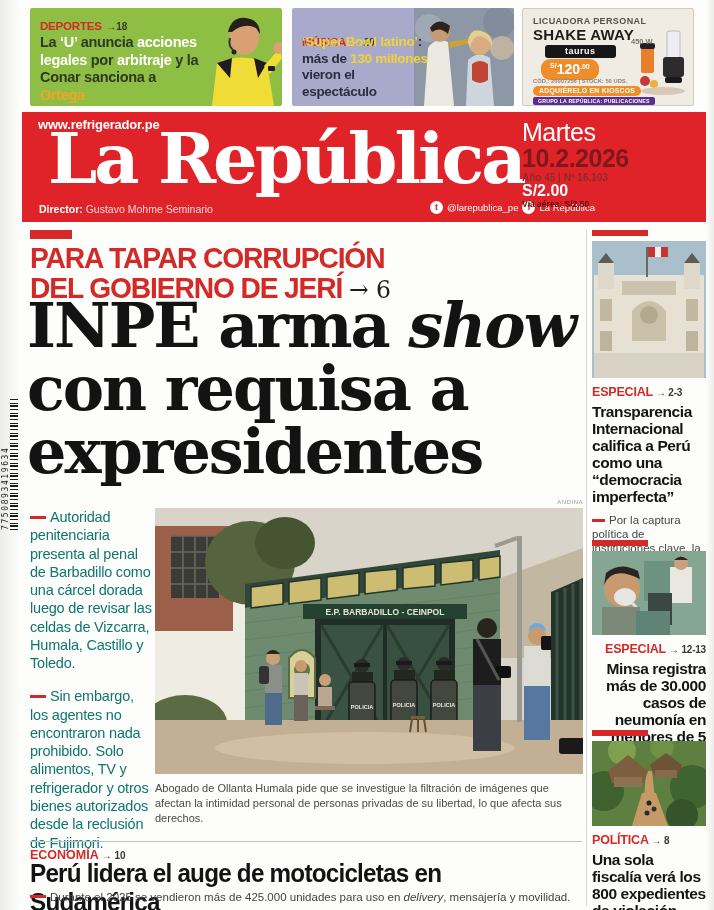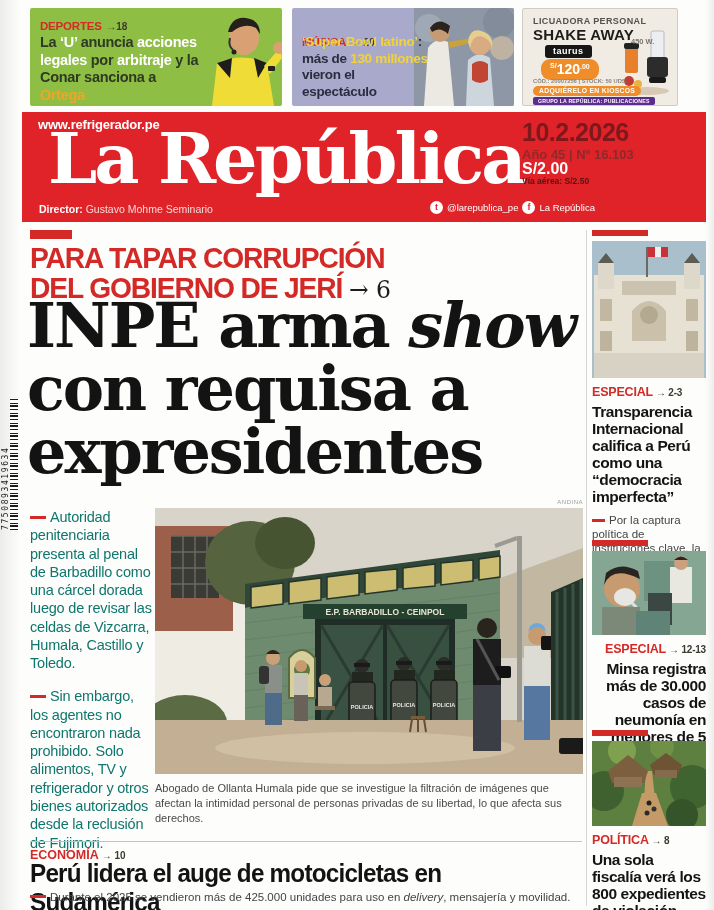--- a/index.html
+++ b/index.html
@@ -19,25 +19,25 @@
   .t-deportes{left:30px;top:8px;width:252px;height:98px;background:#8fbe44;}
   .t-deportes .txt{position:absolute;left:10px;top:8px;width:160px;font-size:14.5px;line-height:1.22;
     font-weight:bold;color:#2e3a22;letter-spacing:-.3px;}
   .t-deportes .w{color:#ffffff;}
   .t-deportes .o{color:#f0a428;}
   .t-musica{left:292px;top:8px;width:222px;height:98px;background:#a8a9cb;}
   .t-musica .txt{position:absolute;left:10px;top:26px;width:128px;font-size:13.5px;line-height:1.24;
     font-weight:bold;color:#2c2c40;letter-spacing:-.3px;}
   .t-musica .y{color:#f2d337;}
   .t-musica .sec-row{position:absolute;left:10px;top:24px;}
-  .t-ad{left:522px;top:8px;width:156px;height:98px;background:#f0ece4;border:1px solid #cfcbc2;box-sizing:border-box;}
+  .t-ad{left:522px;top:8px;width:172px;height:98px;background:#f0ece4;border:1px solid #cfcbc2;box-sizing:border-box;}
   .t-ad .l1{position:absolute;left:10px;top:7px;font-size:9px;font-weight:bold;color:#55504a;letter-spacing:.4px;}
   .t-ad .l2{position:absolute;left:10px;top:17px;font-size:15px;font-weight:bold;color:#1f1d1a;letter-spacing:.2px;}
   .t-ad .brand{position:absolute;left:22px;top:36px;background:#161616;color:#fff;font-weight:bold;
-    font-size:9px;padding:1px 8px 2px;border-radius:3px;letter-spacing:.5px;}
+    font-size:9px;padding:1px 20px 2px;border-radius:3px;letter-spacing:.5px;}
   .t-ad .watts{position:absolute;left:108px;top:28px;font-size:7.5px;font-weight:bold;color:#7a756d;}
   .t-ad .price{position:absolute;left:18px;top:50px;background:#ef8d2a;color:#fff;border-radius:9px;
     padding:1px 9px 2px;font-weight:bold;}
   .t-ad .price .c{font-size:7px;vertical-align:6px;}
   .t-ad .price .m{font-size:14px;}
   .t-ad .price .d{font-size:7px;vertical-align:5px;}
   .t-ad .code{position:absolute;left:10px;top:69px;font-size:5.8px;font-weight:bold;color:#8a857c;}
   .t-ad .cta{position:absolute;left:10px;top:77px;background:#ef8d2a;color:#fff;font-weight:bold;
     font-size:6.8px;padding:1px 6px 2px;border-radius:6px;letter-spacing:.3px;}
   .t-ad .pub{position:absolute;left:10px;top:88px;background:#5b2d8e;color:#fff;font-weight:bold;
@@ -46,21 +46,21 @@
   
   .masthead{left:22px;top:112px;width:684px;height:110px;background:#e02329;color:#fff;}
   .mh-url{position:absolute;left:16px;top:5px;font-size:13px;font-weight:bold;letter-spacing:-.2px;}
   .mh-title{position:absolute;left:26px;top:12px;font-family:"DejaVu Serif","Liberation Serif",serif;
     font-weight:bold;font-size:70px;letter-spacing:-3px;line-height:1;}
   .mh-dir{position:absolute;left:17px;bottom:7px;font-size:10.5px;color:#f6d9d9;}
   .mh-dir b{color:#fff;margin-top:36px;}
   .mh-right{position:absolute;left:500px;top:8px;line-height:1.02;}
   .mh-day{font-size:25px;font-weight:500;letter-spacing:-.5px;}
   .mh-date{font-size:25px;font-weight:bold;color:#7d181c;letter-spacing:-.5px;}
-  .mh-ed{font-size:13px;font-weight:bold;color:#8d2a2b;margin-top:2px;}
+  .mh-ed{font-size:10px;font-weight:bold;color:#8d2a2b;margin-top:2px;}
   .mh-price{font-size:16px;font-weight:bold;}
   .mh-air{font-size:8.5px;font-weight:bold;color:#5a1113;}
   .mh-social{position:absolute;left:408px;bottom:8px;font-size:9.5px;display:flex;align-items:center;gap:4px;}
   .soc-ic{width:13px;height:13px;border-radius:50%;background:#fff;color:#e02329;font-weight:bold;
     font-size:9px;display:inline-flex;align-items:center;justify-content:center;line-height:1;}
 
   
   .red-tab{left:30px;top:230px;width:42px;height:9px;background:#d42a27;}
   .kicker{left:30px;top:243px;width:560px;font-weight:bold;color:#d42a27;font-size:30px;line-height:1.0;
     letter-spacing:-1.2px;transform:scaleX(.94);transform-origin:left top;}
@@ -175,20 +175,21 @@
     <div class="mh-url">www.refrigerador.pe</div>
     <div class="mh-title">La República</div>
     <div class="mh-dir"><b>Director:</b><span> Gustavo Mohme Seminario</span></div>
     <div class="mh-social">
       <span class="soc-ic">t</span>
       <span>@larepublica_pe</span>
       <span class="soc-ic">f</span>
       <span>La República</span>
     </div>
     <div class="mh-right">
+      <div class="mh-day">Martes</div>
       <div class="mh-date">10.2.2026</div>
       <div class="mh-ed">Año 45 | Nº 16.103</div>
       <div class="mh-price">S/2.00</div>
       <div class="mh-air">Vía aérea: S/2.50</div>
     </div>
   </div>
 
   <div class="abs red-tab"></div>
   <div class="abs kicker">
     <div>PARA TAPAR CORRUPCIÓN</div>

